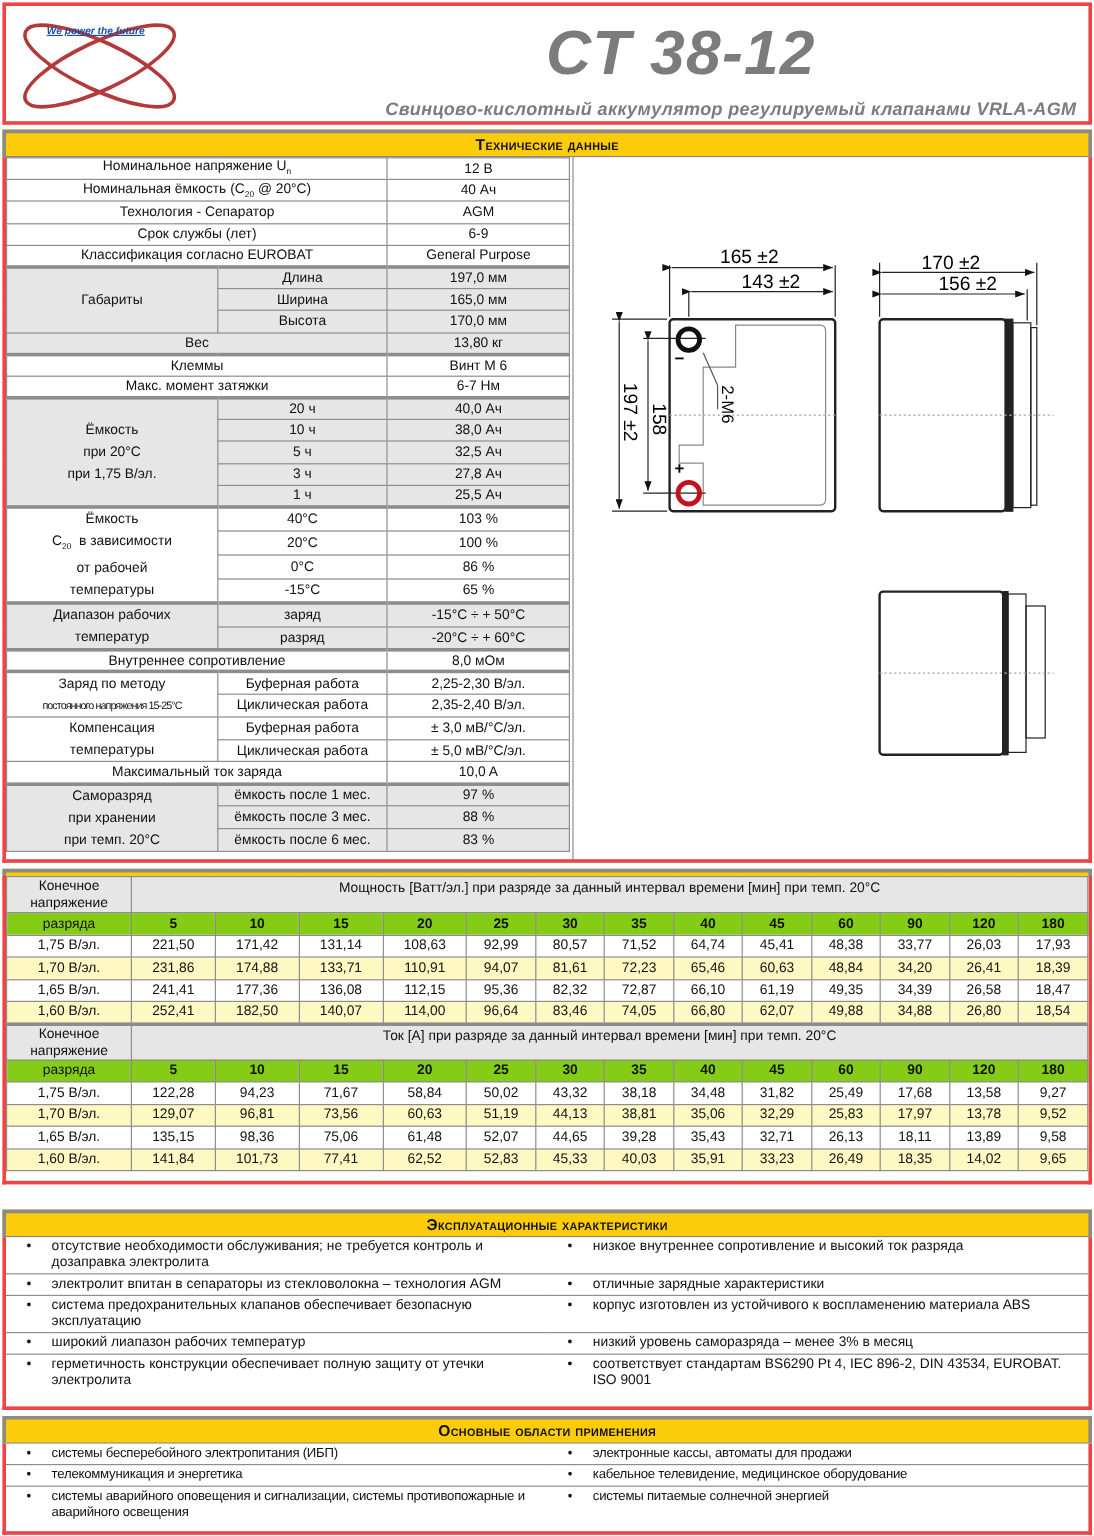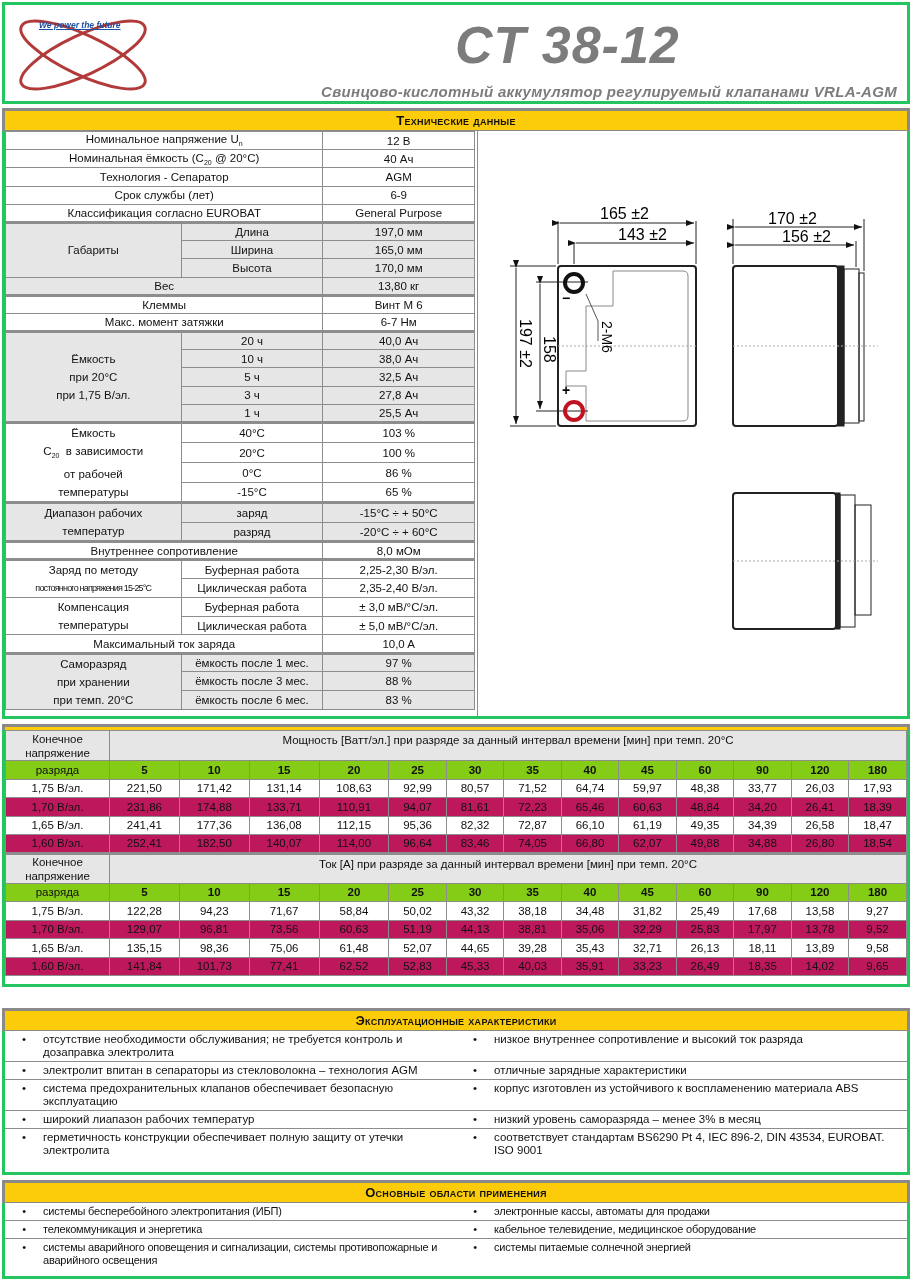--- a/index.html
+++ b/index.html
@@ -1,17 +1,17 @@
 <!DOCTYPE html>
 <html><head>
 <meta charset="utf-8">
 <style>
   * { box-sizing: border-box; margin: 0; padding: 0; }
   body { width: 912px; height: 1280px; background: #fff; font-family: "Liberation Sans", sans-serif; color: #111; font-size: 11.5px; position: relative; overflow: hidden; }
-  .frame { position: absolute; border: 3px solid #22c55e; background: #fff; }
+  .frame { position: absolute; border: 3px solid #ef4444; background: #fff; }
   
   #header { left: 2px; top: 2px; width: 908px; height: 102px; }
   .logo { position: absolute; left: 6px; top: 4px; width: 144px; height: 92px; }
   .logo-tag { position: absolute; left: 28px; top: 11px; font-size: 8.5px; font-style: italic; color: #1d4fa0; text-decoration: underline; font-weight: bold; }
   .logo-text { position: absolute; left: 18px; top: 22px; font-size: 54px; font-weight: bold; font-style: italic; color: #1d5bb3; letter-spacing: -3px; text-shadow: 1px 1px 0 #0c2d66; }
   .title { position: absolute; left: 450px; top: 10px; font-size: 52px; font-weight: bold; font-style: italic; color: #7c7c7c; letter-spacing: 1px; }
   .subtitle { position: absolute; right: 10px; top: 78px; font-size: 15px; font-weight: bold; font-style: italic; color: #7c7c7c; letter-spacing: 0.3px; }
   
   .bar { position: absolute; left: 2px; width: 908px; height: 24px; background: #fccb0a; border: 3px solid #8a8a8a; border-bottom: 2px solid #8a8a8a; text-align: center; font-weight: bold; font-size: 13px; line-height: 19px; font-variant: small-caps; letter-spacing: 0.3px; }
   
@@ -28,21 +28,21 @@
   sub { font-size: 7px; }
   .drawing { position: absolute; left: 472px; top: 0; width: 430px; height: 585px; border-left: 1px solid #8d8d8d; }
   
   #discharge { left: 2px; top: 730px; width: 908px; height: 257px; border-top: none; }
   .dt { width: 902px; }
   .dt td { border: 1px solid #8d8d8d; height: 18.5px; text-align: center; font-size: 11.5px; }
   .dt .hdr td { background: #e6e6e6; }
   .dt .cols td { font-weight: bold; background: #84cc16; }
   .dt .first { width: 104px; background: #e6e6e6; }
   .dt .rw td { background: #fff; }
-  .dt .rg td { background: #be185d; margin-left: 40px; }
+  .dt .rg td { background: #fef9c3; margin-left: 40px; }
   .dt .sep td { border-top: 3px solid #8d8d8d; }
   
   .list { position: absolute; left: 2px; width: 908px; border-top: none; }
   .list table { width: 902px; }
   .list td { border-bottom: 1px solid #8d8d8d; font-size: 11.5px; vertical-align: top; padding: 2px 0; line-height: 13px; }
   .list td.b { width: 38px; text-align: center; }
   .list td.t { width: 413px; }
   .list tr:last-child td { border-bottom: none; }
   .apps td { font-size: 11px; letter-spacing: -0.2px; }
 </style>
@@ -308,21 +308,21 @@
         <tr class="rw">
           <td>1,75 В/эл.</td>
           <td>221,50</td>
           <td>171,42</td>
           <td>131,14</td>
           <td>108,63</td>
           <td>92,99</td>
           <td>80,57</td>
           <td>71,52</td>
           <td>64,74</td>
-          <td>59,97</td>
+          <td>45,41</td>
           <td>48,38</td>
           <td>33,77</td>
           <td>26,03</td>
           <td>17,93</td>
         </tr>
         <tr class="rg">
           <td>1,70 В/эл.</td>
           <td>231,86</td>
           <td>174,88</td>
           <td>133,71</td>

